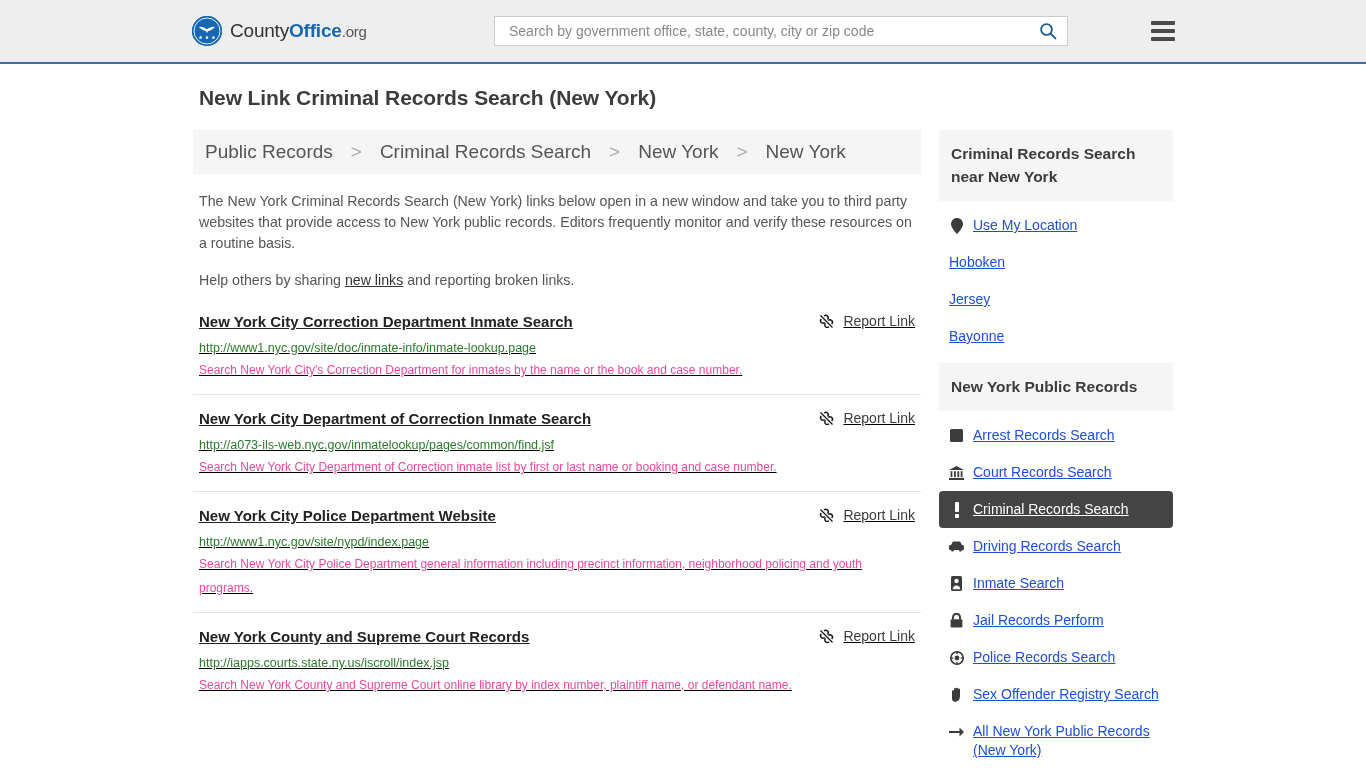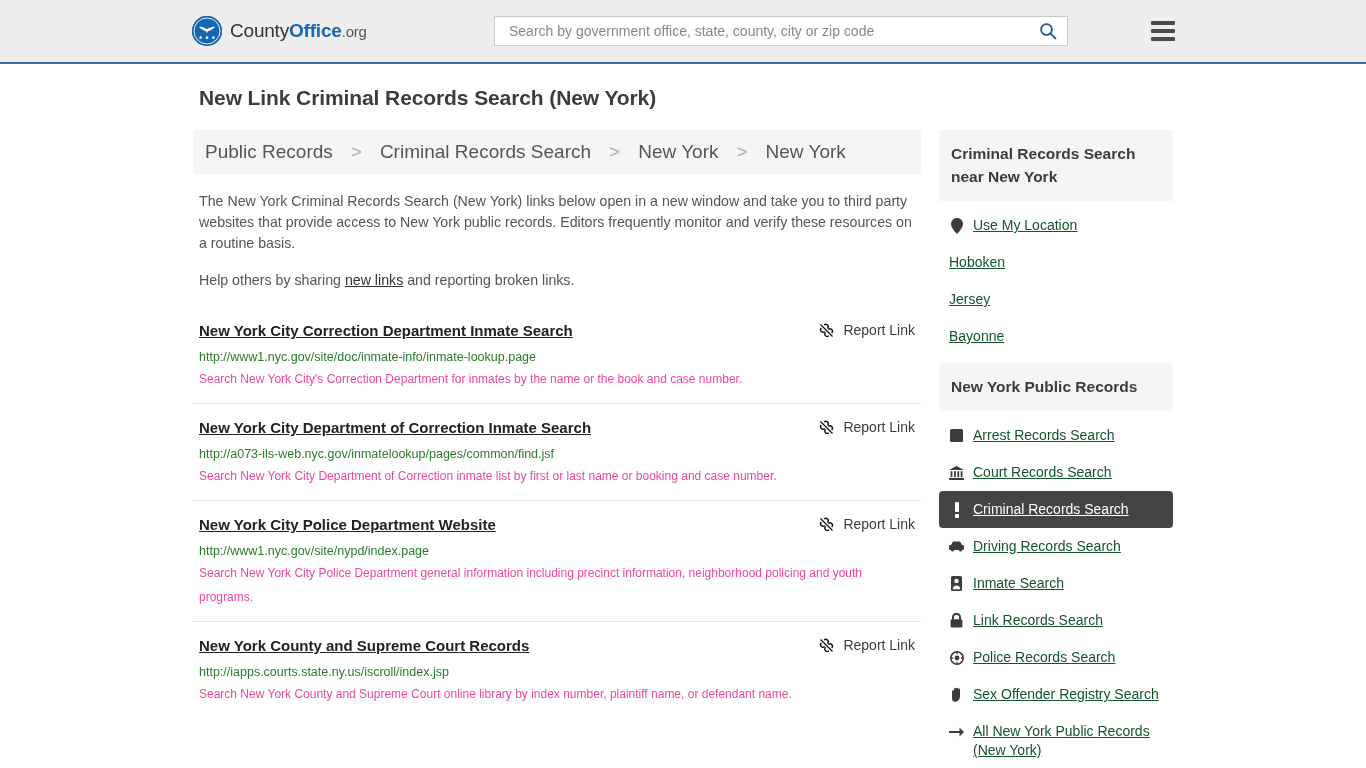--- a/index.html
+++ b/index.html
@@ -132,21 +132,21 @@
     margin: 16px 0 0 0;
   }
   .intro p:first-child { margin-top: 17px; }
   .intro a {
     color: #333333;
     text-decoration: underline;
     font-weight: normal;
   }
 
   
-  .results { margin-top: 24px; }
+  .results { margin-top: 15px; text-decoration: underline; }
   .result {
     border-top: 1px solid #e4e4e4;
     padding: 14px 6px 12px 6px;
   }
   .result:first-child { border-top: none; padding-top: 6px; }
   .result-head {
     display: flex;
     align-items: flex-start;
     justify-content: space-between;
   }
@@ -205,21 +205,21 @@
     cursor: pointer;
   }
   .side-item .ico {
     width: 15px; height: 17px;
     flex: none;
     display: flex; align-items: center; justify-content: center;
     margin-top: 1px;
   }
   .side-item-label {
     font-size: 14px;
-    color: #14532d;
+    color: #1d4ed8;
     text-decoration: underline;
     line-height: 19px;
   }
   .side-item.active {
     background: #444444;
   }
   .side-item.active .side-item-label { color: #ffffff; }
   .no-icon { padding-left: 10px; }
 </style>
 </head>
@@ -431,21 +431,21 @@
                 </span>
                 <span class="side-item-label">Inmate Search</span>
               </div>
               <div class="side-item">
                 <span class="ico">
                   <svg xmlns="http://www.w3.org/2000/svg" width="13" height="15" viewBox="0 0 13 15">
                     <path d="M3 6.5V4.2a3.5 3.5 0 017 0V6.5" fill="none" stroke="#3c3c3c" stroke-width="2"></path>
                     <rect x="0.6" y="6.2" width="11.8" height="8.4" rx="1.4" fill="#3c3c3c"></rect>
                   </svg>
                 </span>
-                <span class="side-item-label">Link Records Search</span>
+                <span class="side-item-label">Jail Records Perform</span>
               </div>
               <div class="side-item">
                 <span class="ico">
                   <svg xmlns="http://www.w3.org/2000/svg" width="14" height="14" viewBox="0 0 14 14">
                     <circle cx="7" cy="7" r="6.2" fill="none" stroke="#3c3c3c" stroke-width="1.6"></circle>
                     <circle cx="7" cy="7" r="2.4" fill="#3c3c3c"></circle>
                     <rect x="6.3" y="0" width="1.4" height="3.2" fill="#3c3c3c"></rect>
                     <rect x="6.3" y="10.8" width="1.4" height="3.2" fill="#3c3c3c"></rect>
                     <rect x="0" y="6.3" width="3.2" height="1.4" fill="#3c3c3c"></rect>
                     <rect x="10.8" y="6.3" width="3.2" height="1.4" fill="#3c3c3c"></rect>

